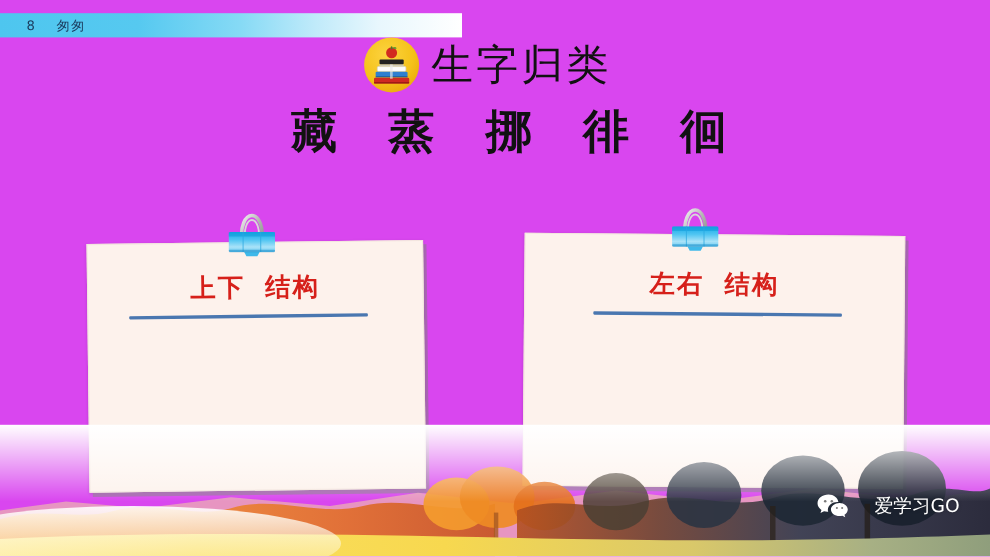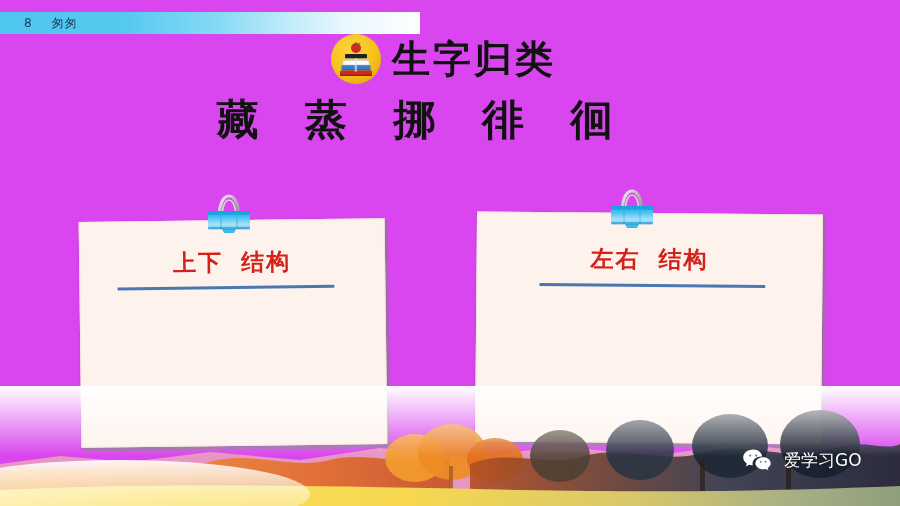--- a/index.html
+++ b/index.html
@@ -59,35 +59,36 @@
   }
   .title-icon {
     width: 52px;
     height: 52px;
     flex: 0 0 52px;
     position: relative;
   }
   .title-text {
     font-size: 38px;
     line-height: 46px;
-    font-weight: 700;
+    font-weight: 400;
     color: #111111;
     letter-spacing: 3px;
     white-space: nowrap;
     font-family: "DejaVu Sans", "Liberation Sans", sans-serif;
   }
 
   
   .chars-row {
     position: absolute;
     left: 0;
     top: 94px;
     width: 829px;
     text-align: center;
     white-space: nowrap;
+    padding-left: 48px;
   }
   .char {
     display: inline-block;
     font-size: 42px;
     line-height: 52px;
     font-weight: 700;
     color: #111111;
     margin: 0 21px;
     font-family: "DejaVu Sans", "Liberation Sans", sans-serif;
   }
@@ -174,21 +175,21 @@
     pointer-events: none;
   }
 
   
   .watermark {
     position: absolute;
     left: 742px;
     top: 448px;
     display: flex;
     align-items: center;
-    gap: 12px;
+    gap: 23px;
     z-index: 8;
   }
   .wm-icon { width: 30px; height: 24px; flex: 0 0 30px; }
   .wm-text {
     font-size: 17px;
     line-height: 20px;
     color: #ffffff;
     white-space: nowrap;
     font-family: "DejaVu Sans", "Liberation Sans", sans-serif;
     text-shadow: 0 0 3px rgba(0,0,0,0.35);

